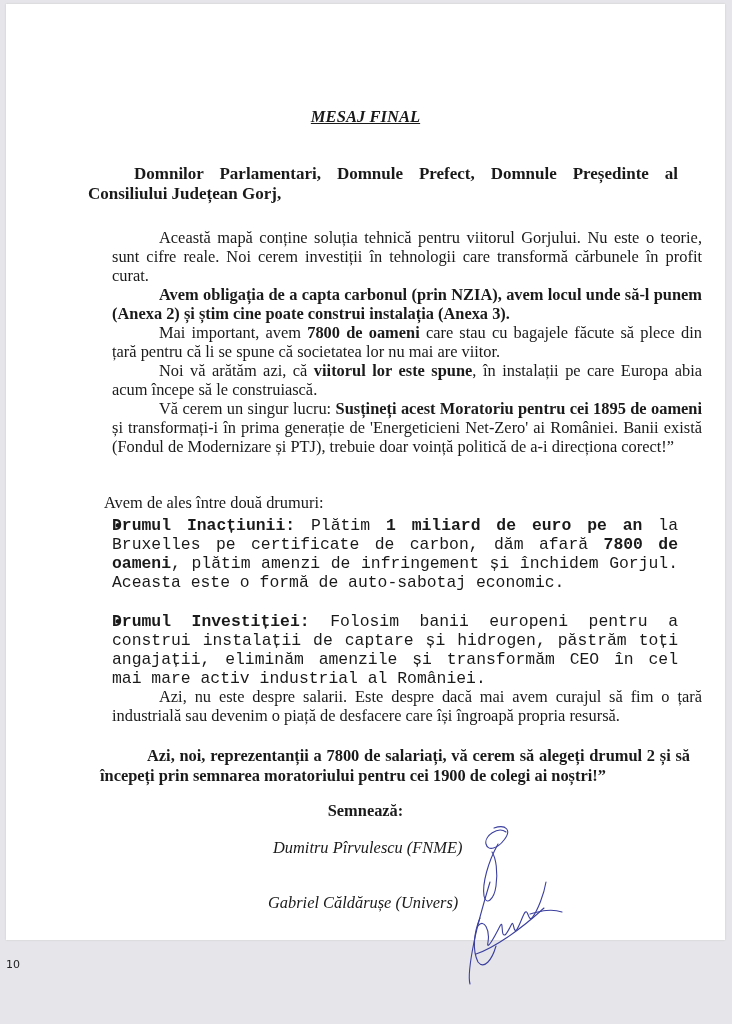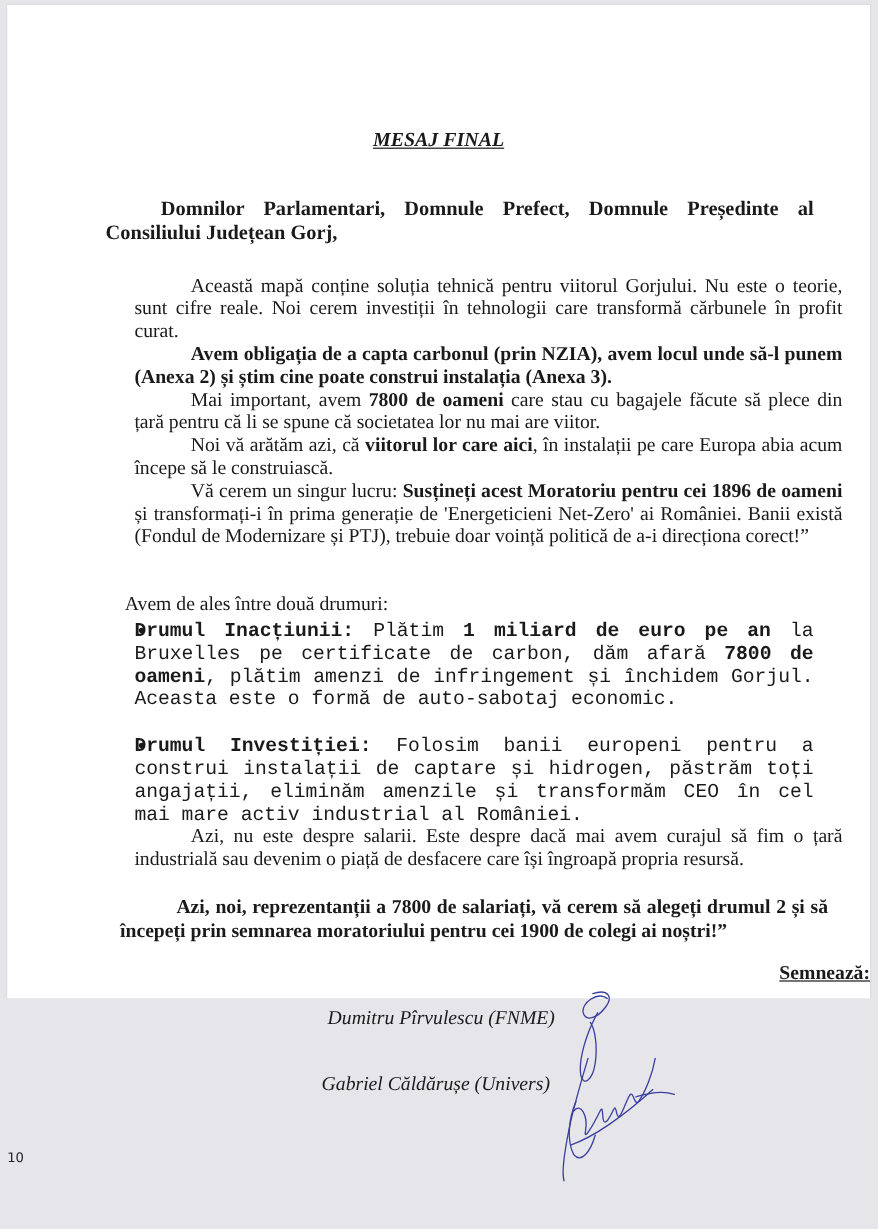--- a/index.html
+++ b/index.html
@@ -11,21 +11,21 @@
       width: 732px;
       height: 1024px;
       position: relative;
       overflow: hidden;
     }
     .page {
       position: absolute;
       left: 6px;
       top: 4px;
       width: 719px;
-      height: 828px;
+      height: 936px;
       background: #ffffff;
       box-shadow: 0 0 2px rgba(0,0,0,0.12);
     }
     .doc {
       position: absolute;
       left: 0;
       top: 0;
       width: 100%;
       height: 100%;
       font-family: "Liberation Serif", "DejaVu Serif", serif;
@@ -95,23 +95,22 @@
       width: 590px;
       font-weight: bold;
       text-align: justify;
       line-height: 20px;
     }
     .sign-label {
       position: absolute;
       top: 797px;
       left: 0;
       width: 100%;
-      text-align: right;
+      text-align: center;
       font-weight: bold;
-      text-decoration: underline;
     }
     .signer {
       position: absolute;
       left: 262px;
       font-style: italic;
       font-size: 16.4px;
     }
     .signer1 { top: 834px; left: 267px; }
     .signer2 { top: 889px; left: 262px; }
     .page-num {
@@ -141,22 +140,22 @@
 
     <div class="salutation">
       <span class="first">Domnilor Parlamentari, Domnule Prefect, Domnule Președinte al</span>
       <span>Consiliului Județean Gorj,</span>
     </div>
 
     <div class="body-block" style="top:224px;">
       <p class="p indent">Această mapă conține soluția tehnică pentru viitorul Gorjului. Nu este o teorie, sunt cifre reale. Noi cerem investiții în tehnologii care transformă cărbunele în profit curat.</p>
       <p class="p indent bu">Avem obligația de a capta carbonul (prin NZIA), avem locul unde să-l punem (Anexa 2) și știm cine poate construi instalația (Anexa 3).</p>
       <p class="p indent"><span>Mai important, avem </span><span class="b">7800 de oameni</span><span> care stau cu bagajele făcute să plece din țară pentru că li se spune că societatea lor nu mai are viitor.</span></p>
-      <p class="p indent"><span>Noi vă arătăm azi, că </span><span class="b">viitorul lor care aici</span><span>, în instalații pe care Europa abia acum începe să le construiască.</span></p>
-      <p class="p indent"><span>Vă cerem un singur lucru: </span><span class="b">Susțineți acest Moratoriu pentru cei 1896 de oameni</span><span> și transformați-i în prima generație de 'Energeticieni Net-Zero' ai României. Banii există (Fondul de Modernizare și PTJ), trebuie doar voință politică de a-i direcționa corect!”</span></p>
+      <p class="p indent"><span>Noi vă arătăm azi, că </span><span class="b">viitorul lor este spune</span><span>, în instalații pe care Europa abia acum începe să le construiască.</span></p>
+      <p class="p indent"><span>Vă cerem un singur lucru: </span><span class="b">Susțineți acest Moratoriu pentru cei 1895 de oameni</span><span> și transformați-i în prima generație de 'Energeticieni Net-Zero' ai României. Banii există (Fondul de Modernizare și PTJ), trebuie doar voință politică de a-i direcționa corect!”</span></p>
     </div>
 
     <div class="lead">Avem de ales între două drumuri:</div>
 
     <div class="bullet" style="top:512px;">
       <span class="dot">•</span>
       <div class="text"><span class="b">Drumul Inacțiunii:</span><span> Plătim </span><span class="b">1 miliard de euro pe an</span><span> la Bruxelles pe certificate de carbon, dăm afară </span><span class="b">7800 de oameni</span><span>, plătim amenzi de infringement și închidem Gorjul. Aceasta este o formă de auto-sabotaj economic.</span></div>
     </div>
 
     <div class="bullet" style="top:608px;">

